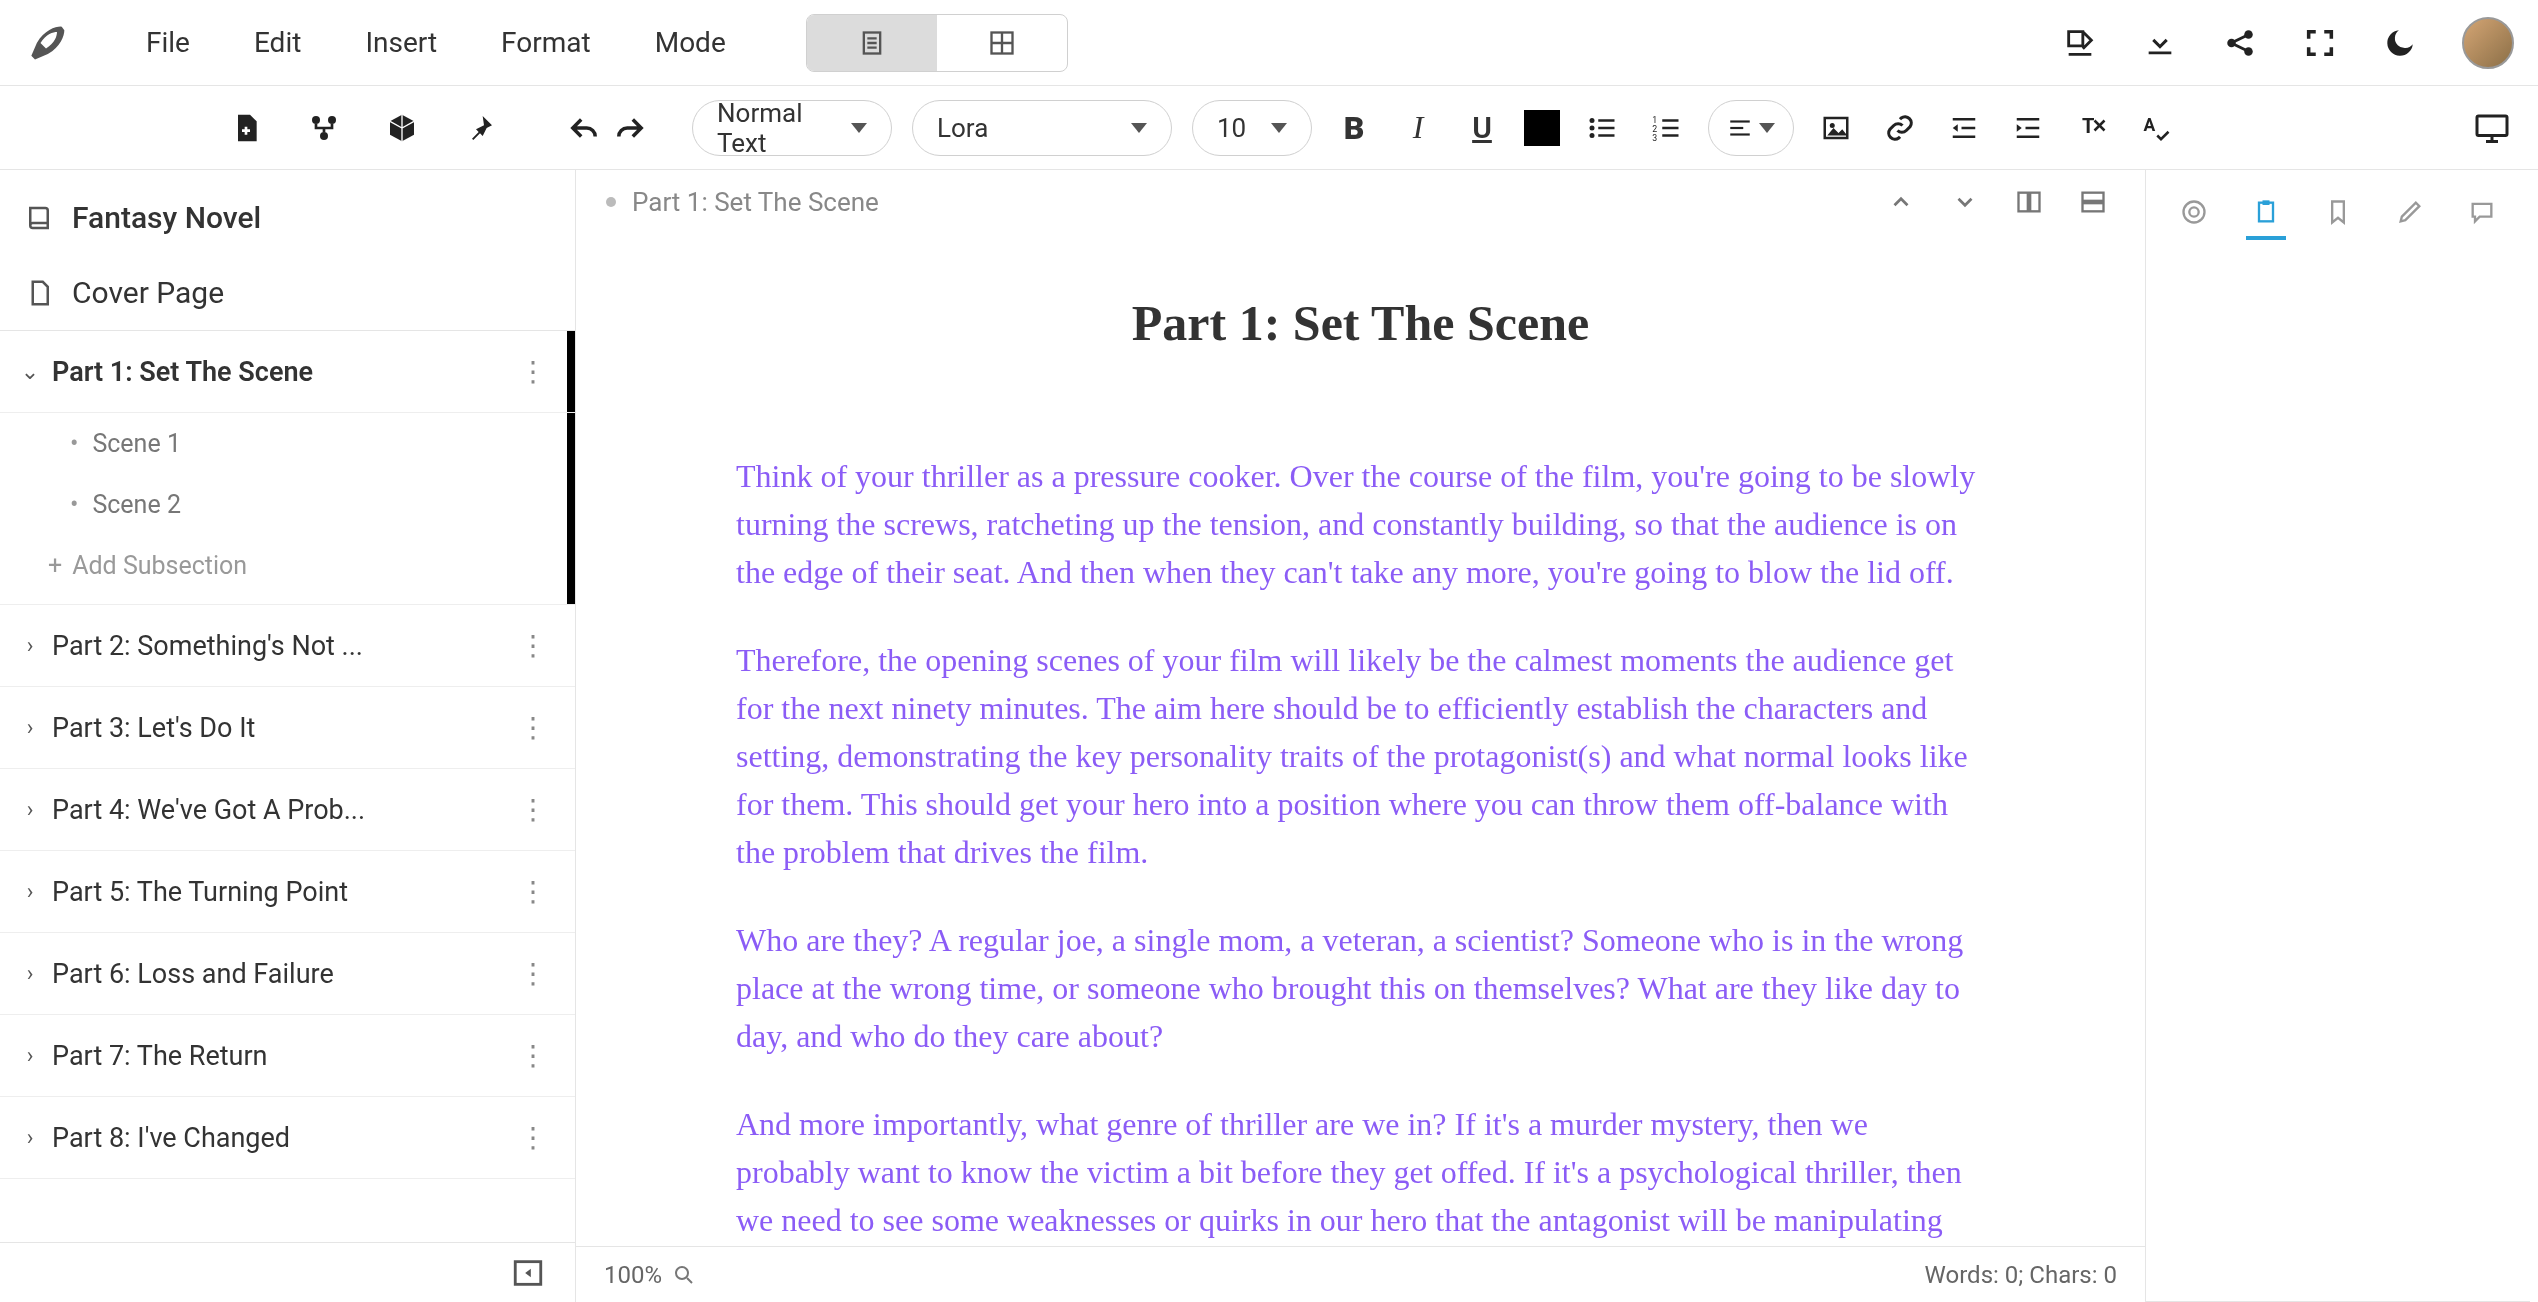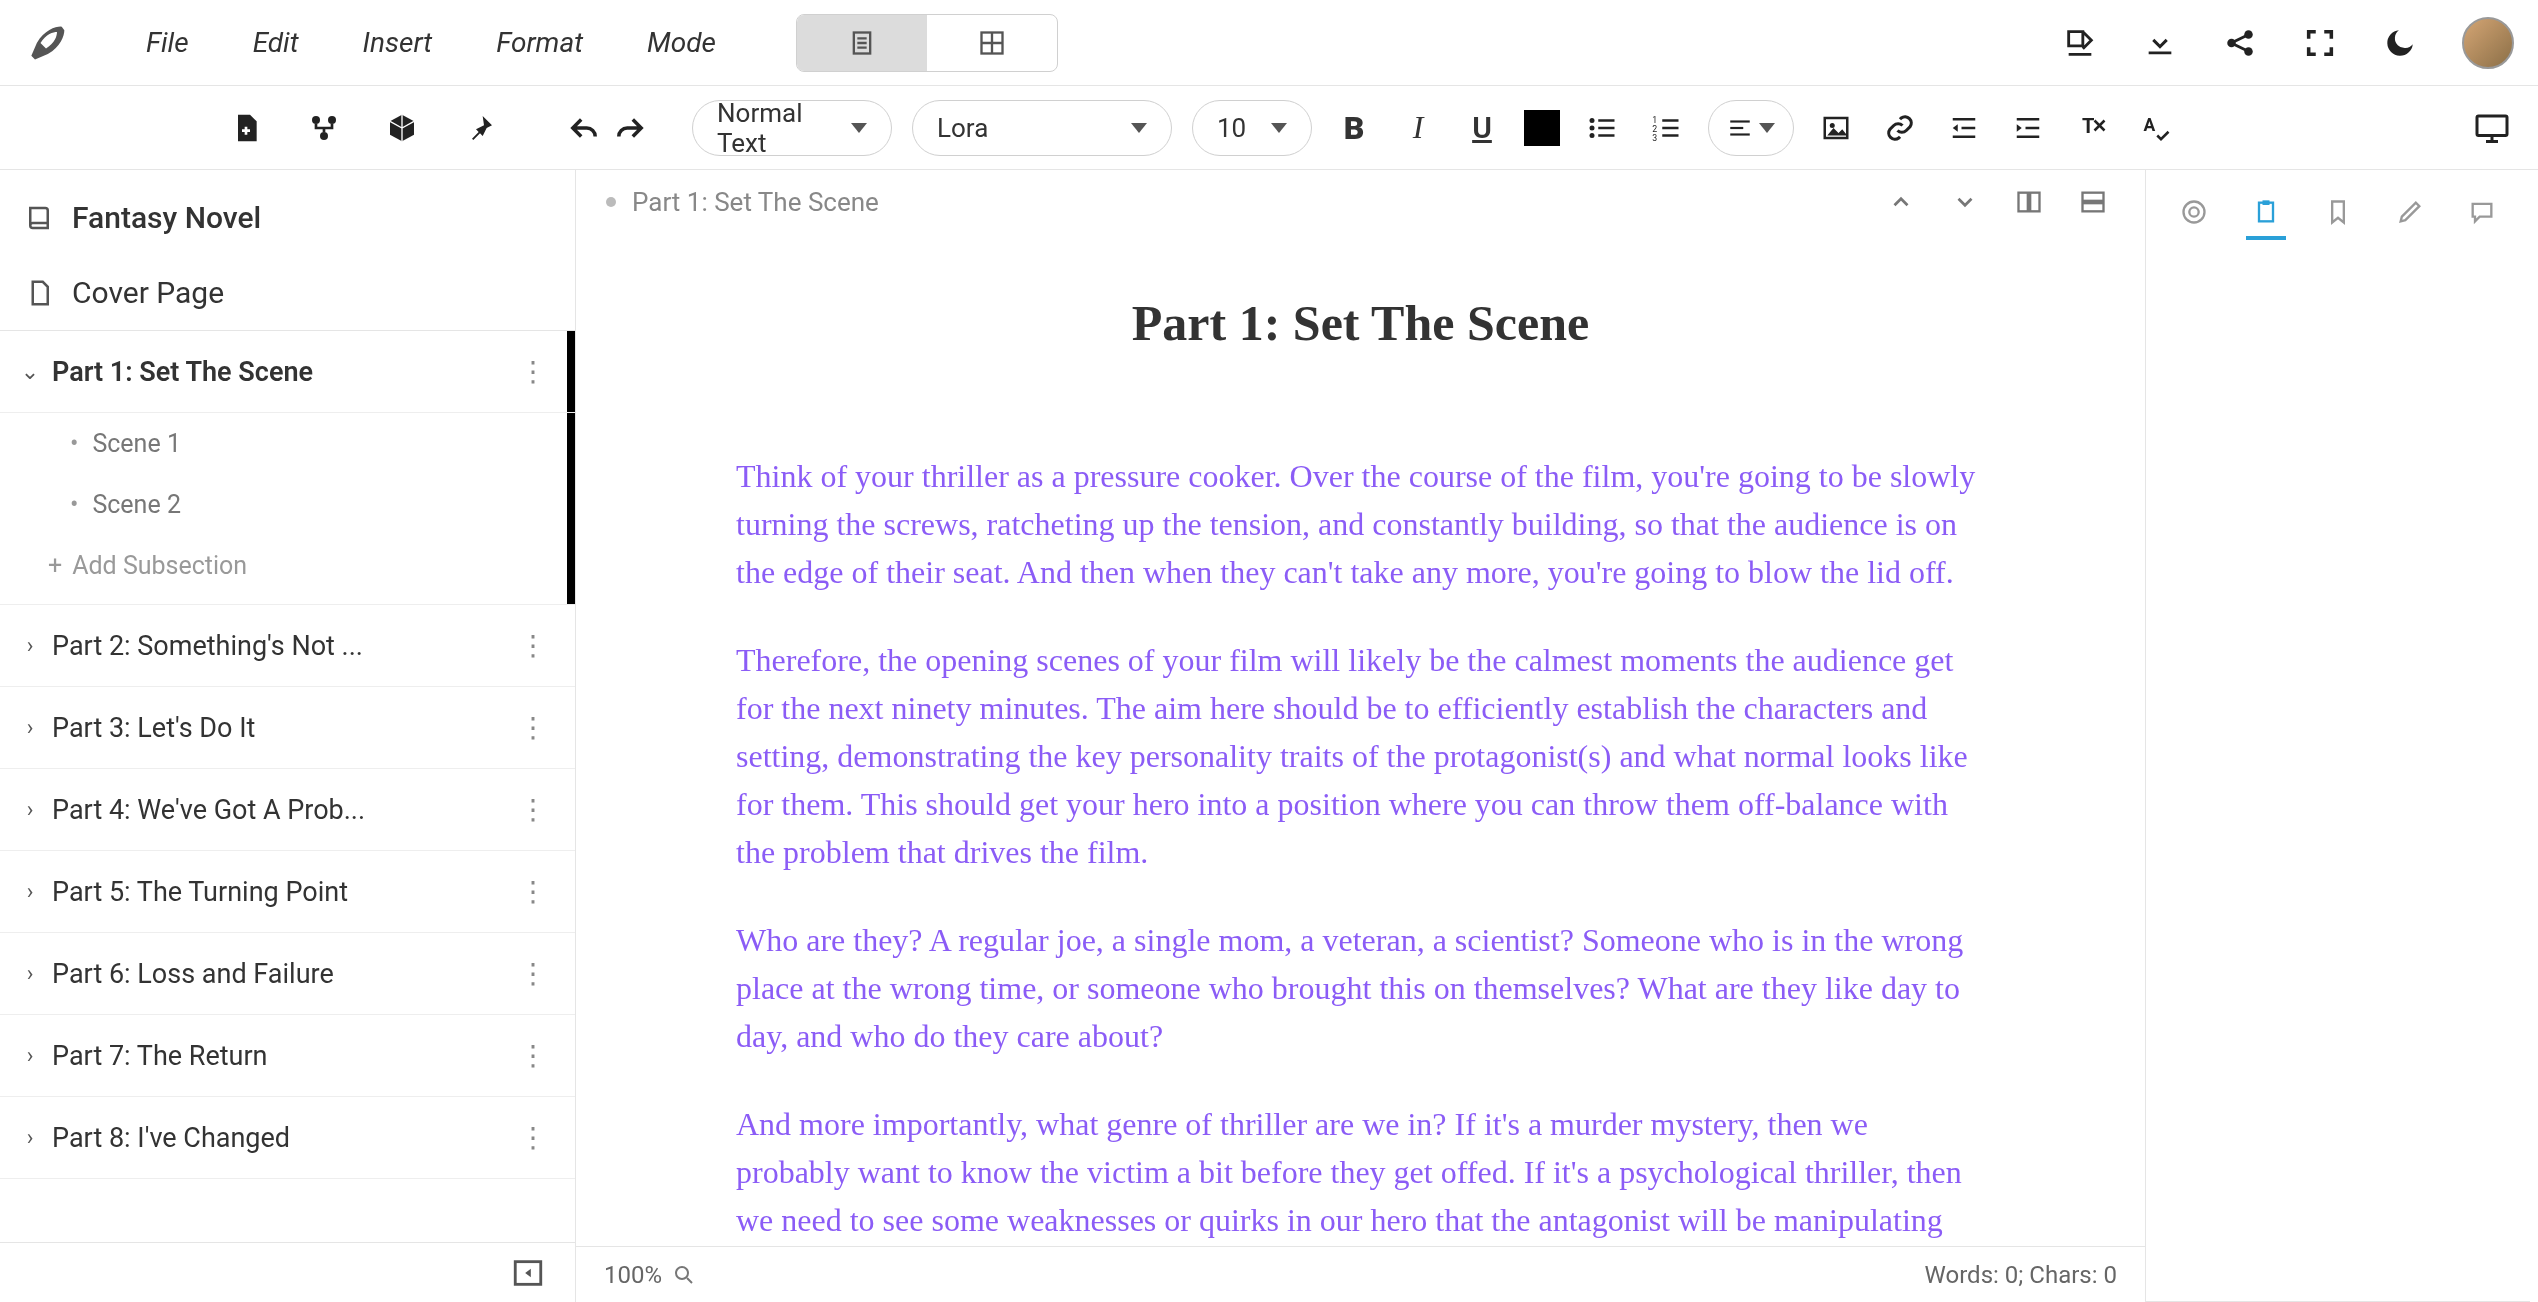--- a/index.html
+++ b/index.html
@@ -16,21 +16,21 @@
 
 
 .top-menu {
   display: flex;
   align-items: center;
   height: 86px;
   border-bottom: 1px solid #e5e5e5;
   padding: 0 24px;
 }
 .logo-area { width: 90px; display: flex; align-items: center; }
-.menu-items { display: flex; gap: 64px; margin-left: 32px; font-style: italic; }
+.menu-items { display: flex; gap: 64px; margin-left: 32px; }
 .menu-item { font-size: 28px; color: #333; cursor: pointer; }
 .view-toggle {
   display: flex;
   margin-left: 80px;
   border: 1px solid #d0d0d0;
   border-radius: 8px;
   overflow: hidden;
 }
 .view-toggle-btn {
   width: 130px; height: 56px;

